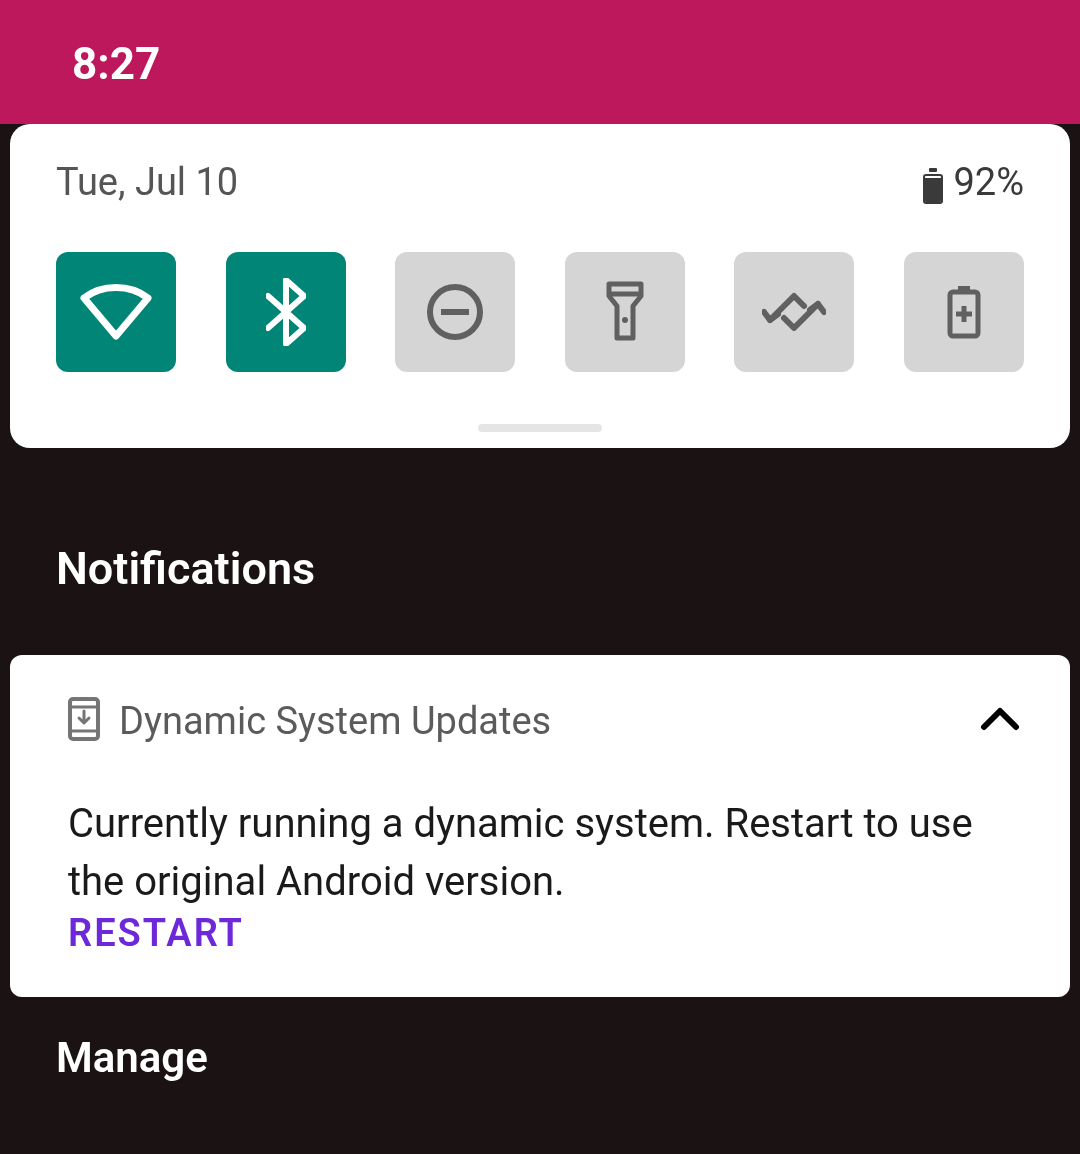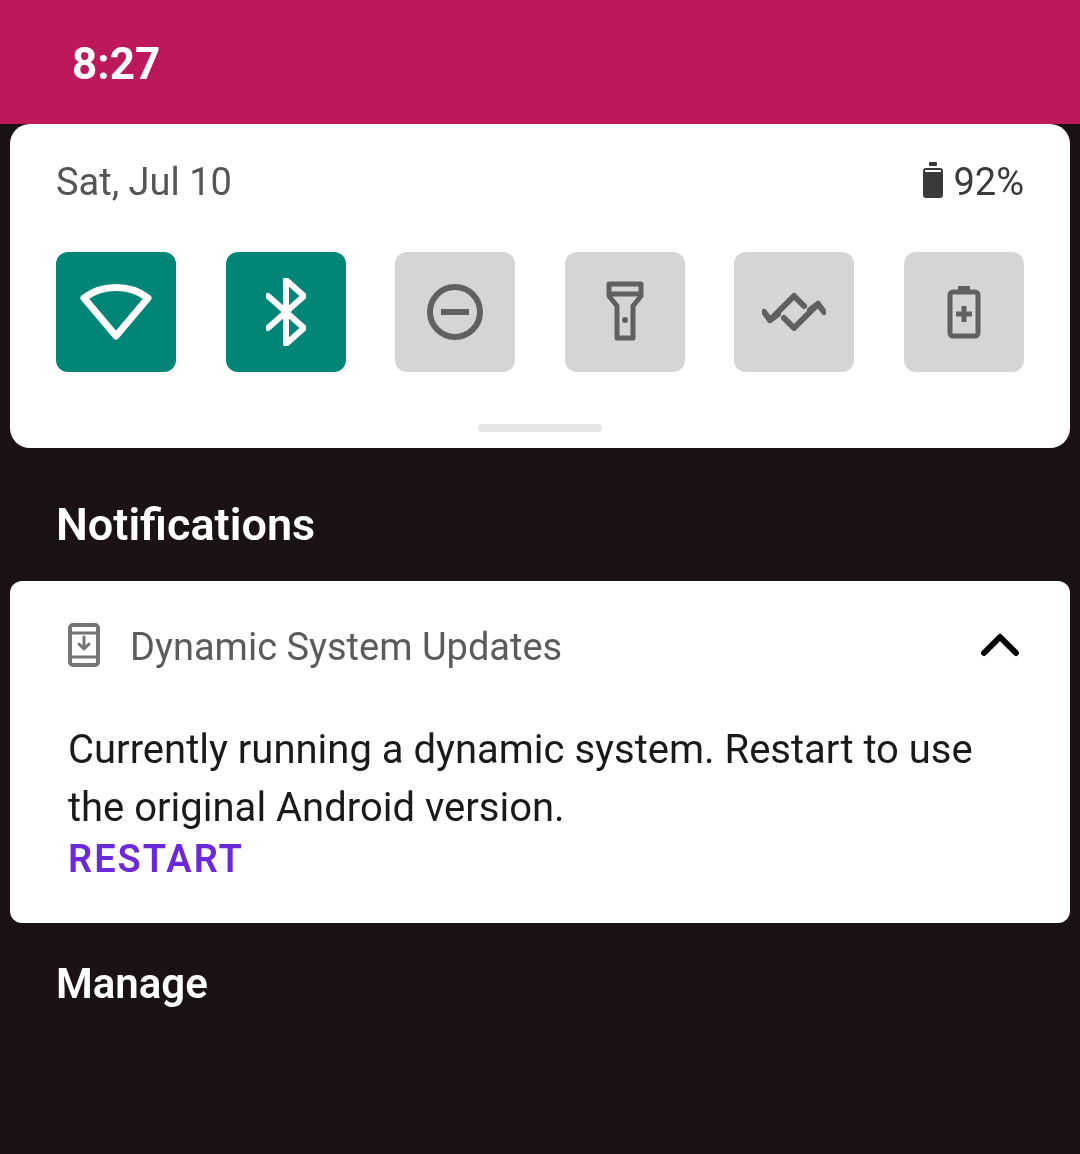--- a/index.html
+++ b/index.html
@@ -31,21 +31,21 @@
     justify-content: space-between;
     align-items: center;
     margin-bottom: 48px;
   }
   .date {
     color: #555;
     font-size: 38px;
   }
   .battery-wrap {
     display: flex;
-    align-items: center;
+    align-items: flex-end;
     gap: 10px;
   }
   .battery-text {
     color: #3a3a3a;
     font-size: 38px;
   }
   .battery-icon {
     width: 20px;
     height: 32px;
     display: flex;
@@ -99,32 +99,33 @@
     width: 124px;
     height: 8px;
     background: #e5e5e5;
     border-radius: 4px;
     margin: 52px auto 8px auto;
   }
   .section-header {
     color: #fff;
     font-size: 45px;
     font-weight: 600;
-    padding: 50px 0 30px 56px;
+    padding: 50px 0 60px 56px;
+    margin-top: 44px;
   }
   .notif-card {
     background: #fff;
     border-radius: 12px;
     margin: 0 10px;
     padding: 42px 48px 42px 58px;
   }
   .notif-head {
     display: flex;
     align-items: center;
-    gap: 30px;
+    gap: 19px;
     margin-bottom: 50px;
   }
   .notif-app-icon {
     color: #757575;
   }
   .notif-app {
     flex: 1;
     color: #5b5b5b;
     font-size: 38px;
   }
@@ -149,21 +150,21 @@
 </style>
 </head>
 <body>
 
 <div class="status-top">
   <div class="clock">8:27</div>
 </div>
 
 <div class="qs-panel">
   <div class="qs-header">
-    <div class="date">Sat, Jul 10</div>
+    <div class="date">Tue, Jul 10</div>
     <div class="battery-wrap">
       <div class="battery-icon">
         <div class="battery-body">
             <div class="battery-fill"></div>
           </div>
       </div>
       <div class="battery-text">92%</div>
     </div>
   </div>
 

